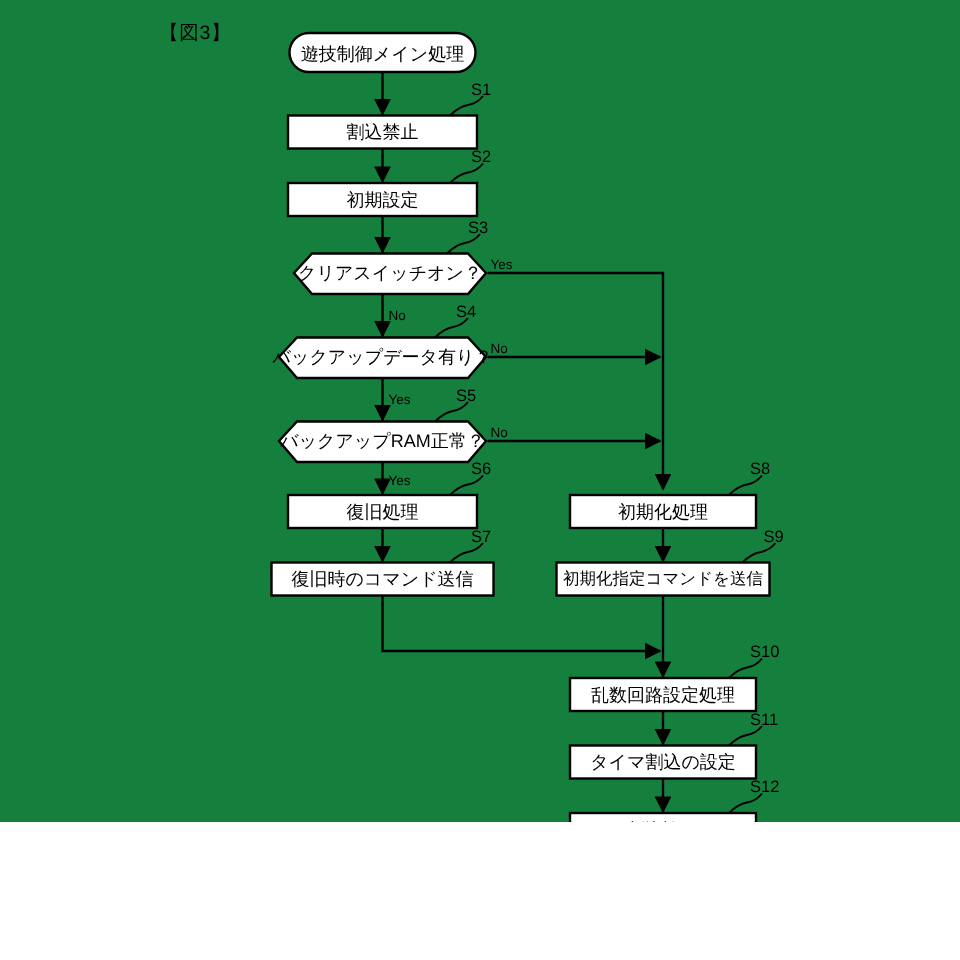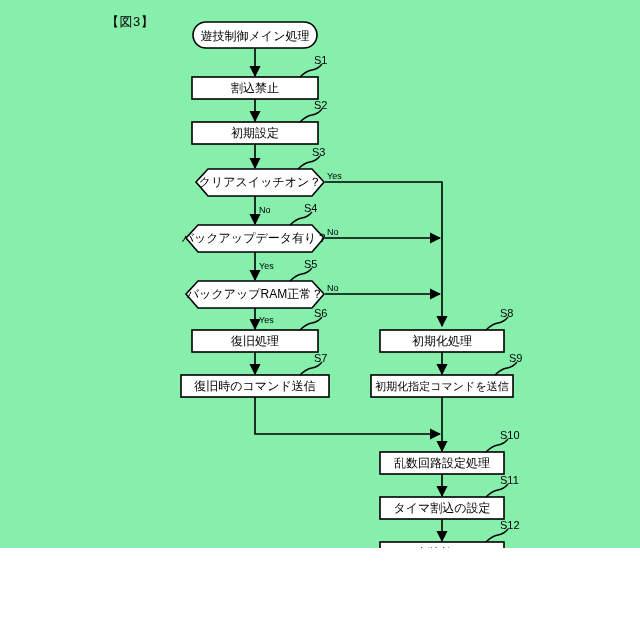--- a/index.html
+++ b/index.html
@@ -8,21 +8,21 @@
     padding: 0;
     background: #ffffff;
   }
   body {
     font-family: "Liberation Sans", "DejaVu Sans", sans-serif;
   }
   #canvas {
     position: relative;
     width: 640px;
     height: 548px;
-    background: #86efac;
+    background: #15803d;
     overflow: hidden;
   }
   #figure-label {
     position: absolute;
     left: 106px;
     top: 13px;
     font-size: 13px;
     color: #000000;
     letter-spacing: 0.5px;
     white-space: nowrap;

